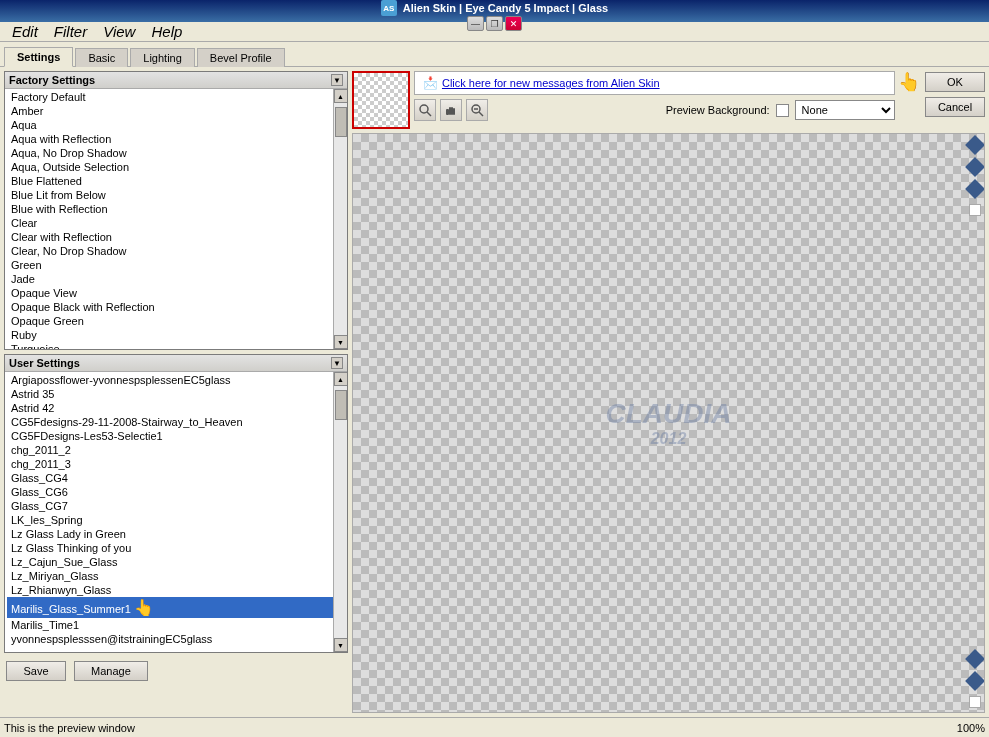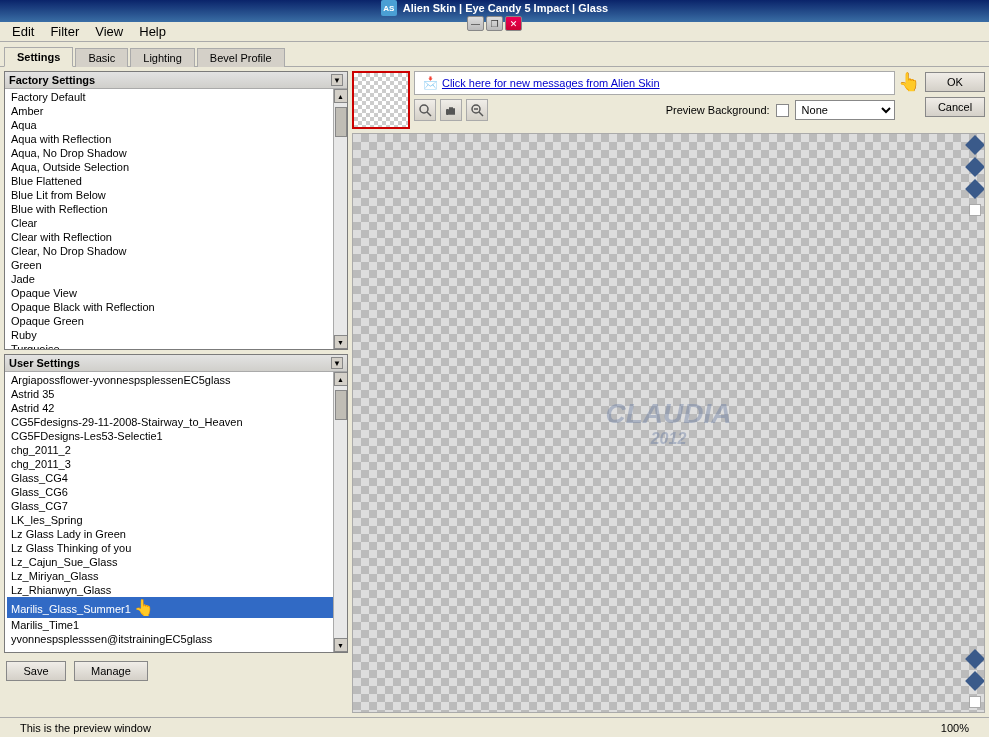--- a/index.html
+++ b/index.html
@@ -68,21 +68,22 @@
       background: #ece9d8;
       height: 20px;
       display: flex;
       align-items: center;
       padding: 0 4px;
       border-bottom: 1px solid #aaa;
     }
     .menu-item {
       padding: 2px 8px;
       cursor: pointer;
-      font-size: 13px;
+      font-size: 15px;
+      font-style: italic;
     }
 
     
     .main-content {
       display: flex;
       flex-direction: column;
       height: calc(737px - 42px);
       background: #ece9d8;
     }
 
@@ -400,21 +401,21 @@
     }
 
     
     .status-bar {
       background: #ece9d8;
       border-top: 1px solid #aaa;
       height: 20px;
       display: flex;
       align-items: center;
       justify-content: space-between;
-      padding: 0 20px;
+      padding: 0 4px;
       font-size: 11px;
     }
 
     
     .hand-cursor {
       font-size: 18px;
       color: #d4a000;
     }
   </style>
 </head>

